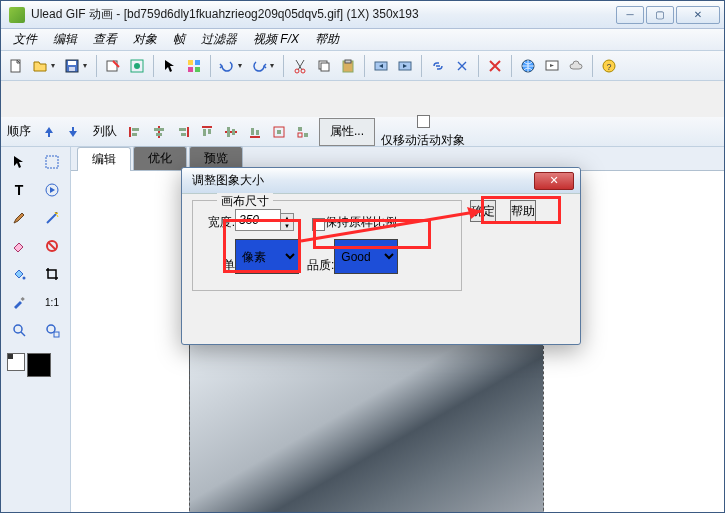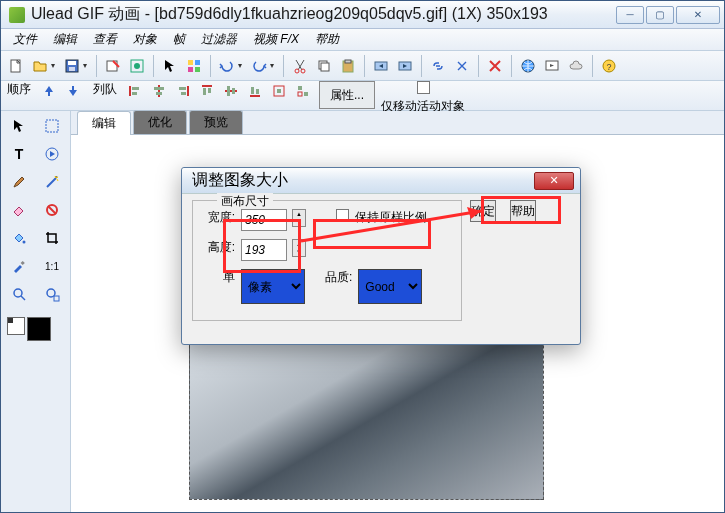--- a/index.html
+++ b/index.html
@@ -1,31 +1,31 @@
 <!DOCTYPE html>
 <html><head>
 <meta charset="utf-8">
 <style>
 * { box-sizing: border-box; margin: 0; padding: 0; }
 body { font-family: "Microsoft YaHei", SimSun, sans-serif; font-size: 12px; background: #fff; }
 .window { width: 725px; height: 513px; border: 1px solid #3b5a82; background: #f0f0f0; position: relative; overflow: hidden; }
 .titlebar { height: 28px; background: linear-gradient(#fdfefe,#e8eff7,#dde8f5); display: flex; align-items: center; padding: 0 4px 0 8px; border-bottom: 1px solid #b0c0d8; }
 .title-icon { width: 16px; height: 16px; background: linear-gradient(135deg,#8cc63f,#5a9e2e); border-radius: 2px; margin-right: 6px; }
-.titlebar .title { flex: 1; color: #1a1a1a; font-size: 16px; }
+.titlebar .title { flex: 1; color: #1a1a1a; font-size: 12px; }
 .win-btns { display: flex; gap: 2px; }
 .win-btn { width: 28px; height: 18px; border: 1px solid #8aa5c6; background: linear-gradient(#f6f9fc,#dbe7f4); border-radius: 2px; display: flex; align-items: center; justify-content: center; font-size: 10px; color: #3a5a82; cursor: pointer; }
 .win-btn.close { width: 44px; }
 .menubar { height: 22px; background: linear-gradient(#f8fafc,#e8eef6); border-bottom: 1px solid #c0d0e0; display: flex; align-items: center; padding: 0 4px; font-style: italic; }
 .menubar span { padding: 2px 8px; cursor: pointer; }
 .toolbar1 { height: 30px; background: linear-gradient(#f6f8fb,#e4ecf5); border-bottom: 1px solid #c0d0e0; display: flex; align-items: center; padding: 0 4px; gap: 2px; }
 .tb-sep { width: 1px; height: 22px; background: #b0c0d0; margin: 0 3px; }
 .tb-ico { width: 22px; height: 22px; display: flex; align-items: center; justify-content: center; border: 1px solid transparent; cursor: pointer; border-radius: 2px; }
 .tb-ico svg { width: 16px; height: 16px; }
 .dd-arrow { width: 8px; font-size: 8px; color: #333; margin-left: -2px; }
-.toolbar2 { height: 30px; background: linear-gradient(#f6f8fb,#e4ecf5); border-bottom: 1px solid #c0d0e0; display: flex; align-items: flex-start; padding: 0 2px; gap: 6px; }
+.toolbar2 { height: 30px; background: linear-gradient(#f6f8fb,#e4ecf5); border-bottom: 1px solid #c0d0e0; display: flex; align-items: center; padding: 0 2px; gap: 6px; margin-top: 36px; }
 .tb2-label { padding: 0 2px 0 4px; }
 .tb2-icons { display: flex; gap: 4px; align-items: center; }
 .sm-ico { width: 20px; height: 20px; display: flex; align-items: center; justify-content: center; cursor: pointer; }
 .sm-ico svg { width: 16px; height: 16px; }
 .props-btn { height: 28px; padding: 0 10px; background: #e8ecef; border: 1px solid #888; font-size: 12px; cursor: pointer; }
 .chk-row { display: flex; align-items: center; gap: 4px; flex-direction: column; }
 .chk { width: 13px; height: 13px; background: #fff; border: 1px solid #777; }
 .main-area { display: flex; height: 402px; }
 .left-tools { width: 70px; background: #e8eef6; border-right: 1px solid #c0d0e0; padding: 4px 2px; }
 .tool-row { display: flex; justify-content: space-around; margin-bottom: 6px; }
@@ -37,26 +37,26 @@
 .swatch-b { width: 24px; height: 24px; background: #000; border: 1px solid #666; }
 .right-pane { flex: 1; display: flex; flex-direction: column; background: #f4f6f9; }
 .tabs-row { height: 24px; display: flex; align-items: flex-end; border-bottom: 1px solid #b0c0d0; padding-left: 6px; background: #e8eef6; }
 .tab { padding: 3px 14px; border: 1px solid #b0c0d0; border-bottom: none; margin-right: 2px; background: #737373; cursor: pointer; border-radius: 3px 3px 0 0; font-size: 12px; }
 .tab.active { background: #fff; position: relative; top: 1px; }
 .canvas-area { flex: 1; background: #fff; position: relative; overflow: hidden; }
 .marching-box { position: absolute; left: 118px; top: 170px; width: 355px; height: 195px; border: 1px dashed #555; background: linear-gradient(150deg,#e4eaf0,#b0b8c0 40%,#4a5560 55%,#6b7680 70%, #aab0b8); }
 
 .dialog { position: absolute; left: 180px; top: 166px; width: 400px; height: 178px; background: #f0f0f0; border: 1px solid #5a7aa0; border-radius: 3px; box-shadow: 0 6px 24px rgba(0,0,0,.35); z-index: 10; }
 .dlg-title { height: 26px; background: linear-gradient(#fdfefe,#e0eaf5,#cfdff0); border-bottom: 1px solid #bcc; display: flex; align-items: center; padding: 0 6px 0 10px; border-radius: 3px 3px 0 0; }
-.dlg-title span { flex: 1; font-size: 16px; }
+.dlg-title span { flex: 1; font-size: 12px; }
 .dlg-x { width: 40px; height: 18px; background: linear-gradient(#e07a7a,#c53030); color: #fff; display: flex; align-items: center; justify-content: center; border-radius: 2px; border: 1px solid #902020; font-size: 11px; cursor: pointer; }
 .dlg-body { padding: 6px 10px 4px 10px; display: flex; gap: 8px; }
 .fieldset { border: 1px solid #b8b8b8; padding: 8px 10px 8px 10px; width: 270px; position: relative; }
 .fieldset .legend { position: absolute; top: -8px; left: 24px; background: #f0f0f0; padding: 0 4px; font-size: 12px; }
-.f-row { display: flex; align-items: flex-start; gap: 6px; margin-bottom: 8px; font-size: 12px; position: relative; }
+.f-row { display: flex; align-items: flex-end; gap: 0; margin-bottom: 8px; font-size: 12px; position: relative; }
 .f-row label { width: 32px; text-align: right; }
 .num-in { width: 46px; height: 22px; border: 1px solid #888; padding: 0 3px; font-size: 12px; font-style: italic; }
 .spin { width: 14px; height: 18px; border: 1px solid #888; display: flex; flex-direction: column; margin-left: -1px; background: #e8e8e8; }
 .spin div { flex: 1; font-size: 6px; text-align: center; line-height: 8px; cursor: pointer; }
 .sel { height: 35px; border: 1px solid #404040; background: #1d4ed8; padding: 0 2px; font-size: 12px; }
 .dlg-btns { display: flex; flex-direction: row; gap: 14px; width: 72px; padding-top: 0; }
 .dlg-btn { height: 22px; border: 1px solid #707070; background: #e8e8e8; cursor: pointer; font-size: 12px; }
 
 .ann-box { position: absolute; border: 3px solid #ff2a2a; z-index: 20; pointer-events: none; }
 .ann-arrow { position: absolute; z-index: 20; pointer-events: none; }
@@ -430,28 +430,20 @@
           <input class="num-in" value="350" style="">
           <div class="spin">
               <div>▲</div>
               <div>▼</div>
             </div>
           <div style="width:18px"></div>
           <div class="chk"></div>
           <span>保持原样比例</span>
         </div>
         <div class="f-row">
-          <label>高度:</label>
-          <input class="num-in" value="193" style="">
-          <div class="spin">
-              <div>▲</div>
-              <div>▼</div>
-            </div>
-        </div>
-        <div class="f-row">
           <label>单</label>
           <select class="sel" style="width:64px"><option>像素</option></select>
           <span style="width:8px"></span>
           <span>品质:</span>
           <select class="sel" style="width:64px"><option>Good</option></select>
         </div>
       </div>
       <div class="dlg-btns">
         <button class="dlg-btn">确定</button>
         <button class="dlg-btn">帮助</button>

